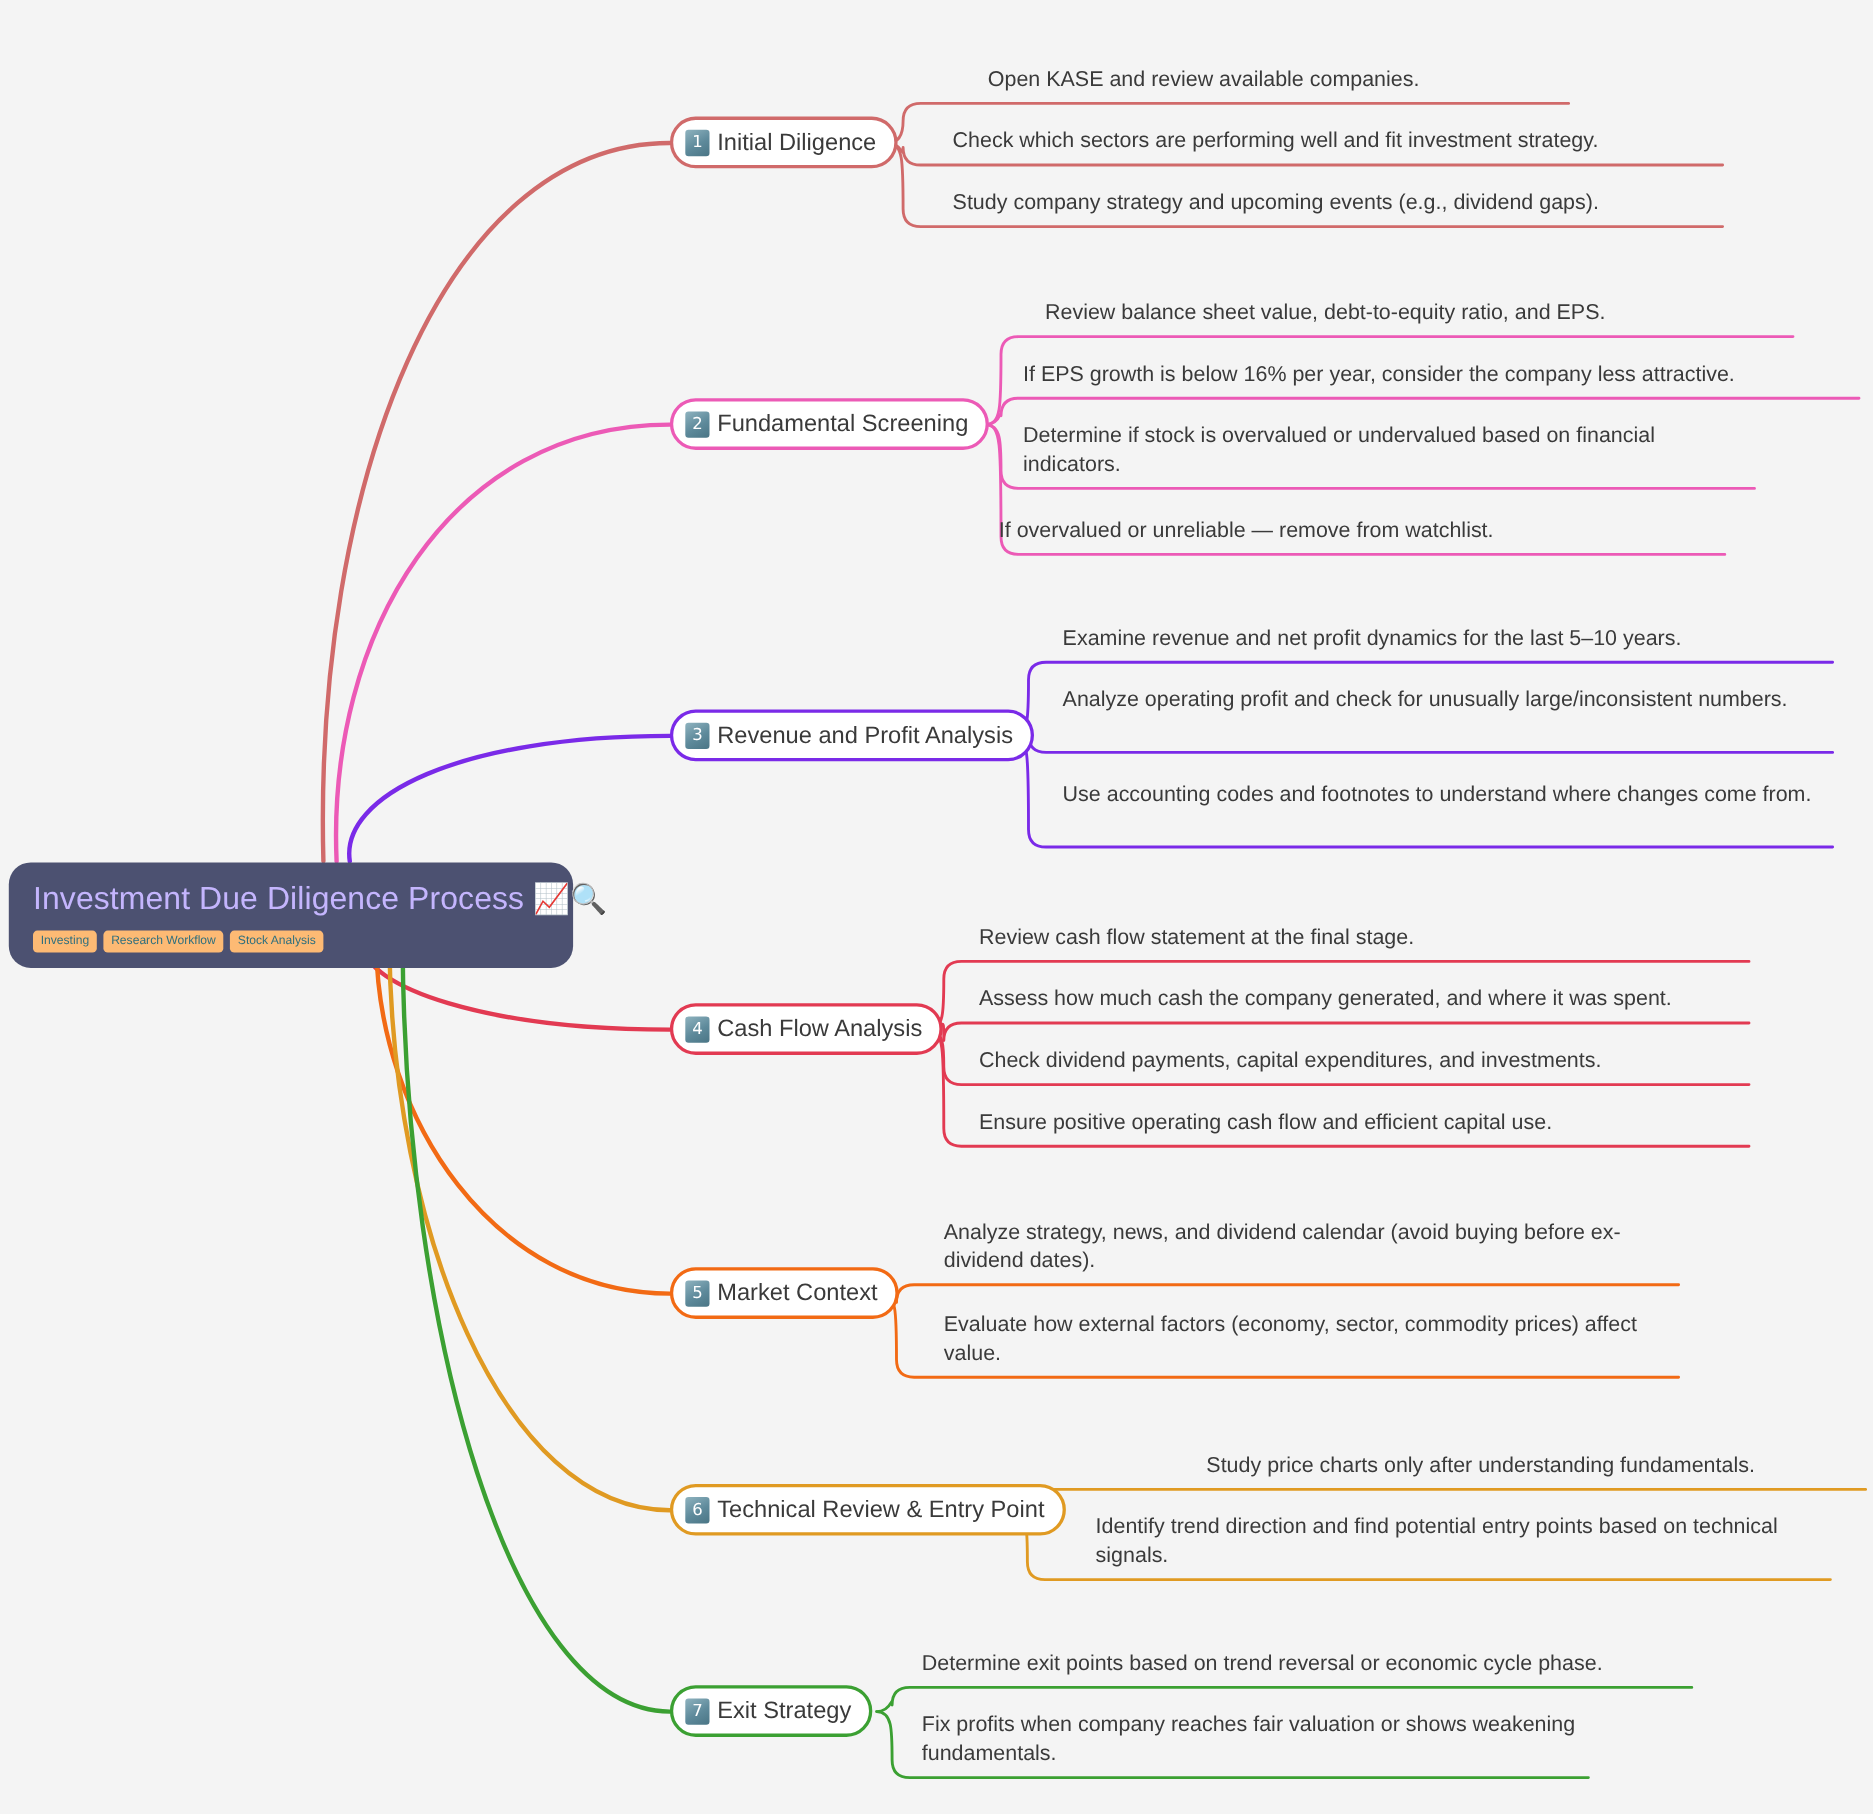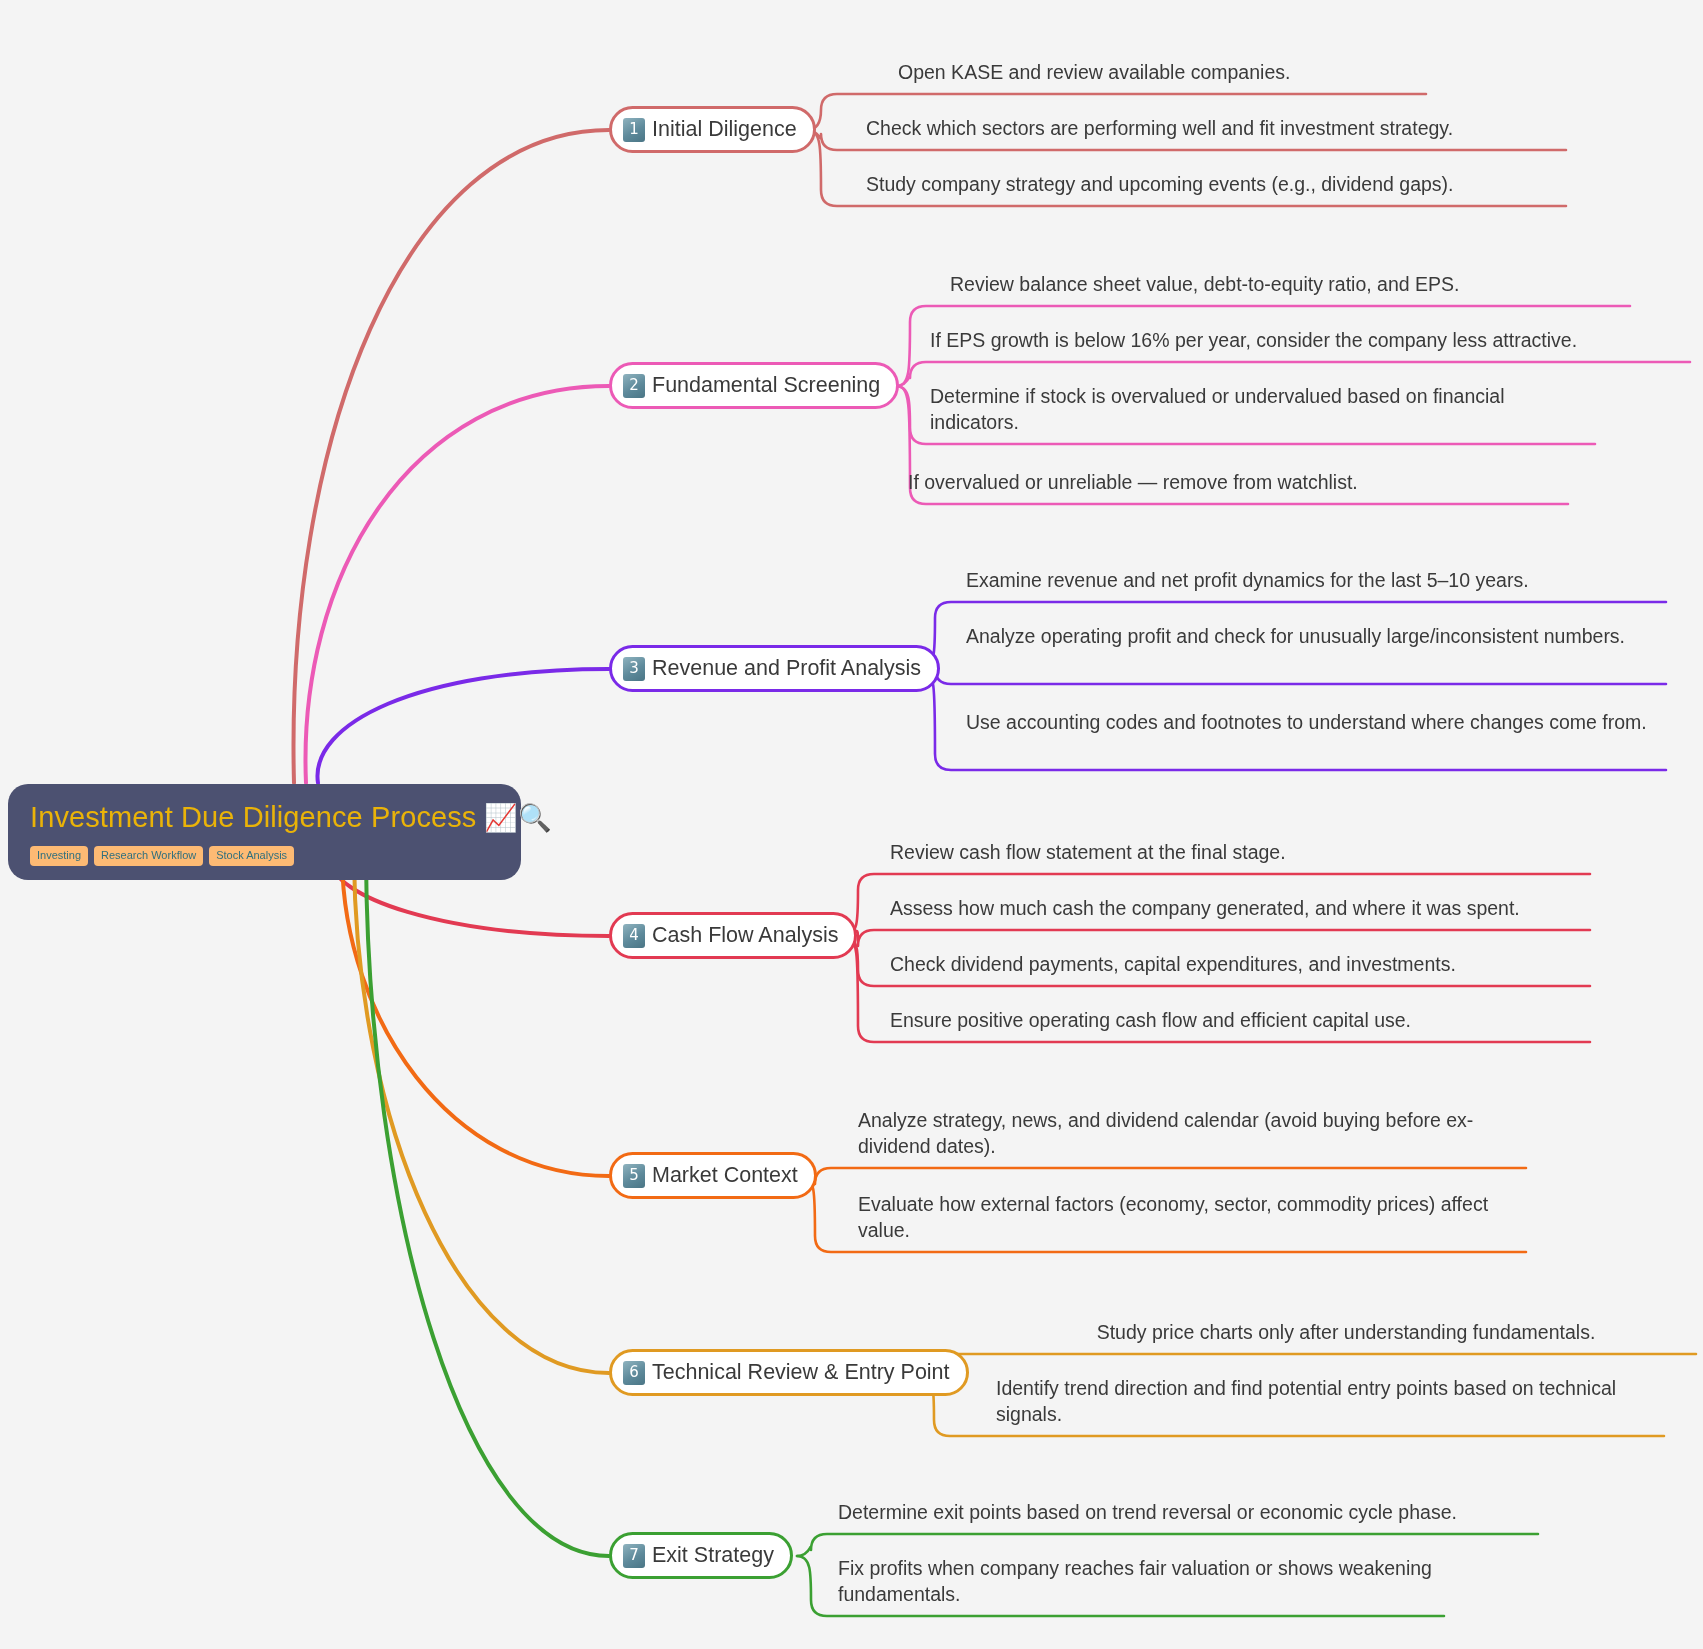--- a/index.html
+++ b/index.html
@@ -29,21 +29,21 @@
     left: 8px;
     top: 784px;
     width: 513px;
     box-sizing: border-box;
     background: #4c5171;
     border-radius: 20px;
     padding: 16px 22px 14px 22px;
     z-index: 5;
   }
   .central-title {
-    color: #eab308;
+    color: #c4b5fd;
     font-size: 29px;
     line-height: 1.22;
     font-weight: 400;
     letter-spacing: .1px;
     white-space: nowrap;
   }
   .central-title .emo { font-family: "DejaVu Sans", sans-serif; font-size: 27px; }
   .central-tags {
     margin-top: 11px;
     display: flex;

